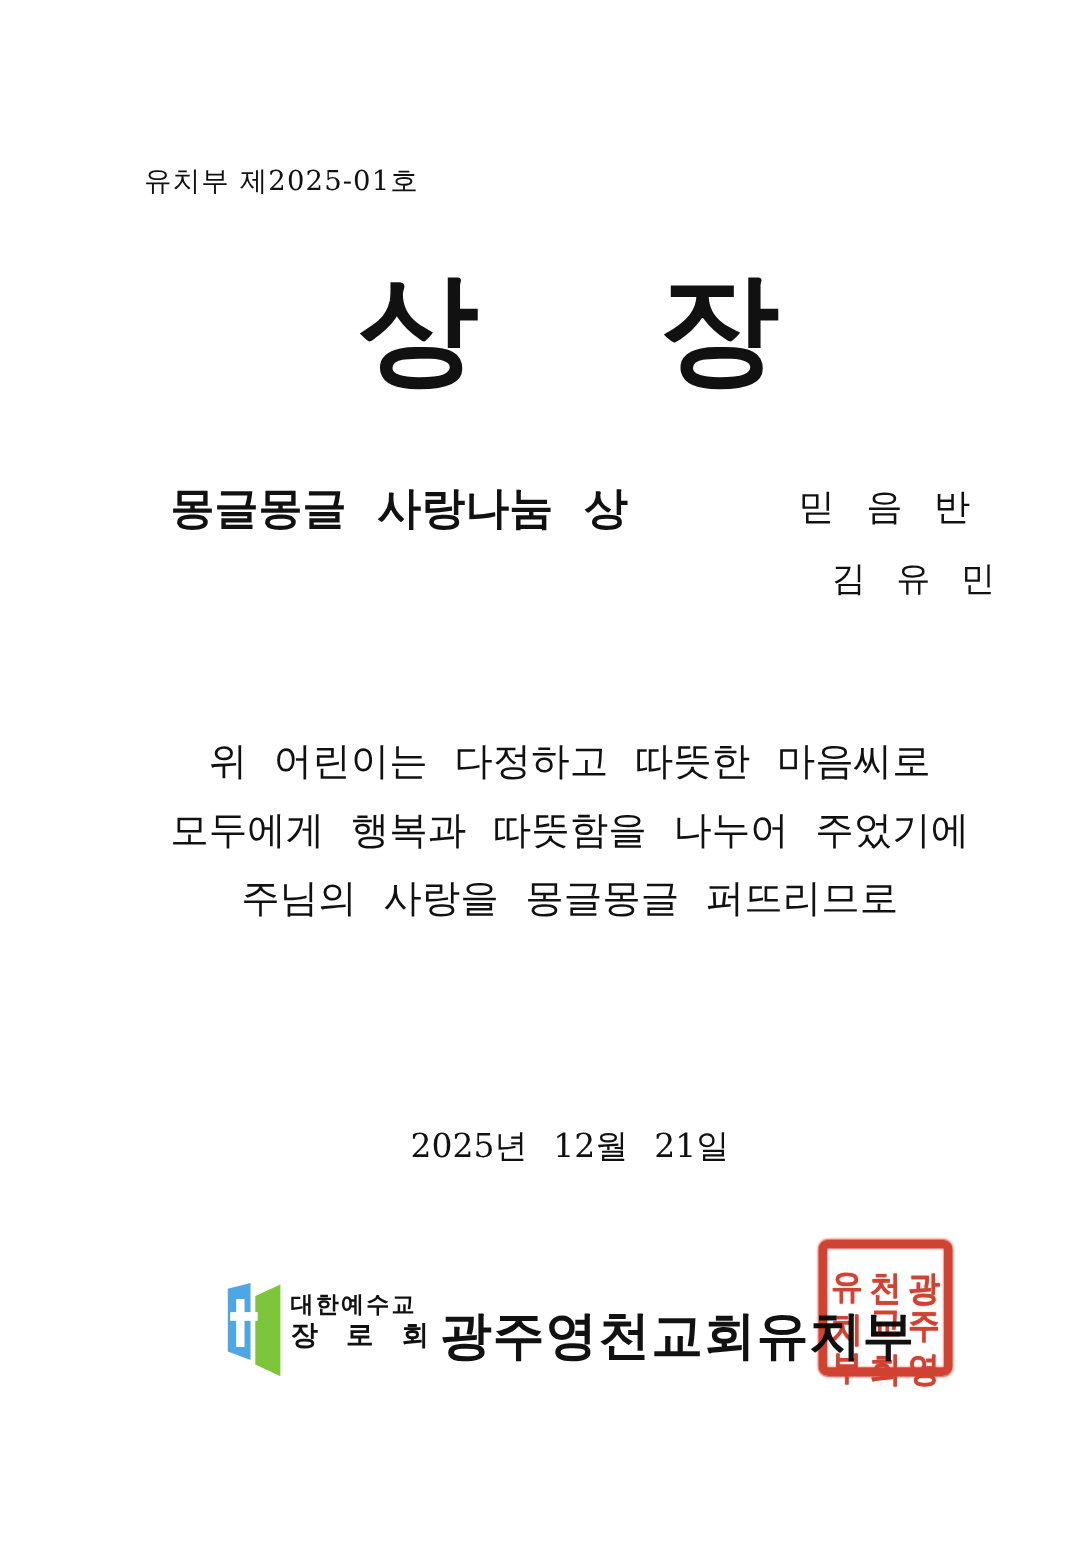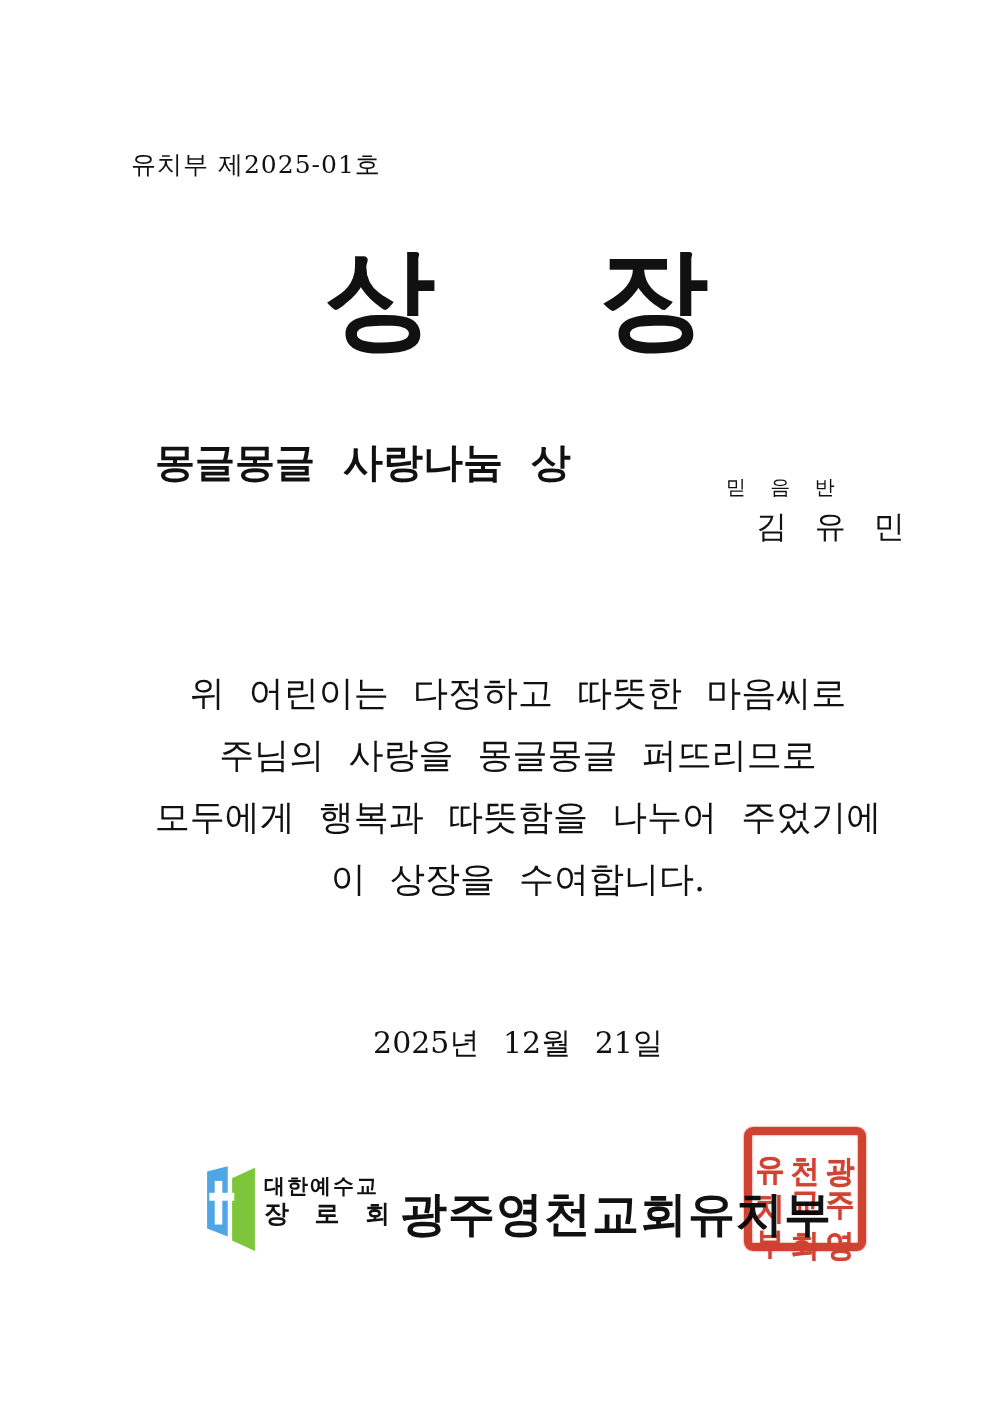--- a/index.html
+++ b/index.html
@@ -22,22 +22,22 @@
     top:243px;
     font-size:110px;font-weight:700;line-height:1;
     white-space:pre;letter-spacing:2px;
   }
   .award-name{
     left:155px;top:442px;
     font-size:40px;line-height:1;font-weight:600;
     word-spacing:14px;white-space:pre;text-align:center;
   }
   .class-name{
-    left:726px;top:477px;
-    font-size:20px;line-height:1;letter-spacing:7px;
+    left:726px;top:444px;
+    font-size:33px;line-height:1;letter-spacing:7px;
     word-spacing:4px;white-space:pre;
   }
   .recipient-name{
     left:756px;top:511px;
     font-size:31px;line-height:1;letter-spacing:7px;
     word-spacing:4px;white-space:pre;
   }
   .body-text{
     top:662px;
     font-size:35px;line-height:62px;
@@ -96,23 +96,22 @@
   <div class="abs centered cert-title">상    장</div>
 
   <div class="abs award-name">몽글몽글 사랑나눔 상</div>
 
   <div class="abs class-name">믿 음 반</div>
 
   <div class="abs recipient-name">김 유 민</div>
 
   <div class="abs centered body-text">
     <div>위 어린이는 다정하고 따뜻한 마음씨로</div>
+    <div>모두에게 행복과 따뜻함을 나누어 주었기에</div>
     <div>주님의 사랑을 몽글몽글 퍼뜨리므로</div>
-    <div>모두에게 행복과 따뜻함을 나누어 주었기에</div>
-    <div>이 상장을 수여합니다.</div>
   </div>
 
   <div class="abs centered date-line">2025년 12월 21일</div>
 
   <svg class="abs footer-logo" viewBox="0 0 46 68" preserveAspectRatio="none">
     <polygon points="1,5 20,1 20,54 1,48" fill="#4FA6E4"></polygon>
     <polygon points="24,10 45,2 45,65 24,57" fill="#7DC63C"></polygon>
     <rect x="8" y="12" width="7" height="33" fill="#ffffff"></rect>
     <rect x="3" y="21" width="23" height="6" fill="#ffffff"></rect>
   </svg>

